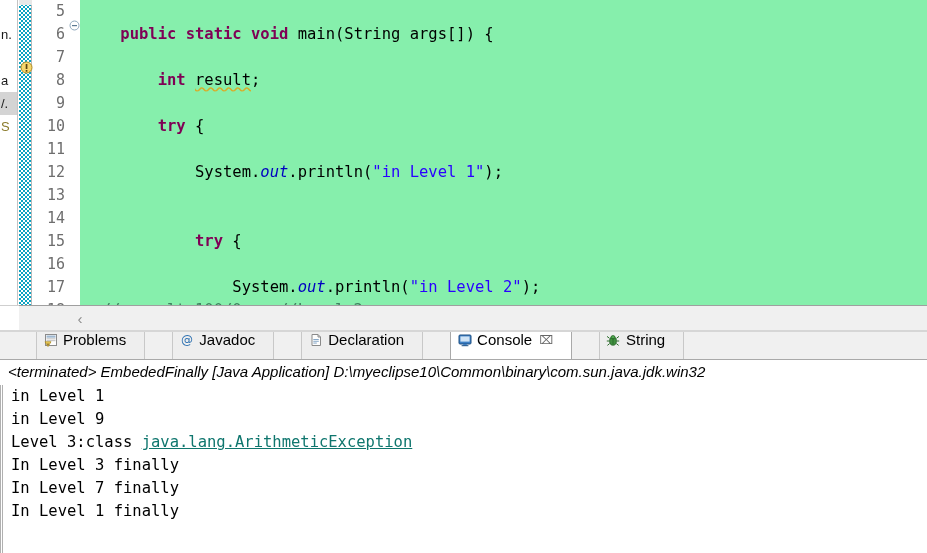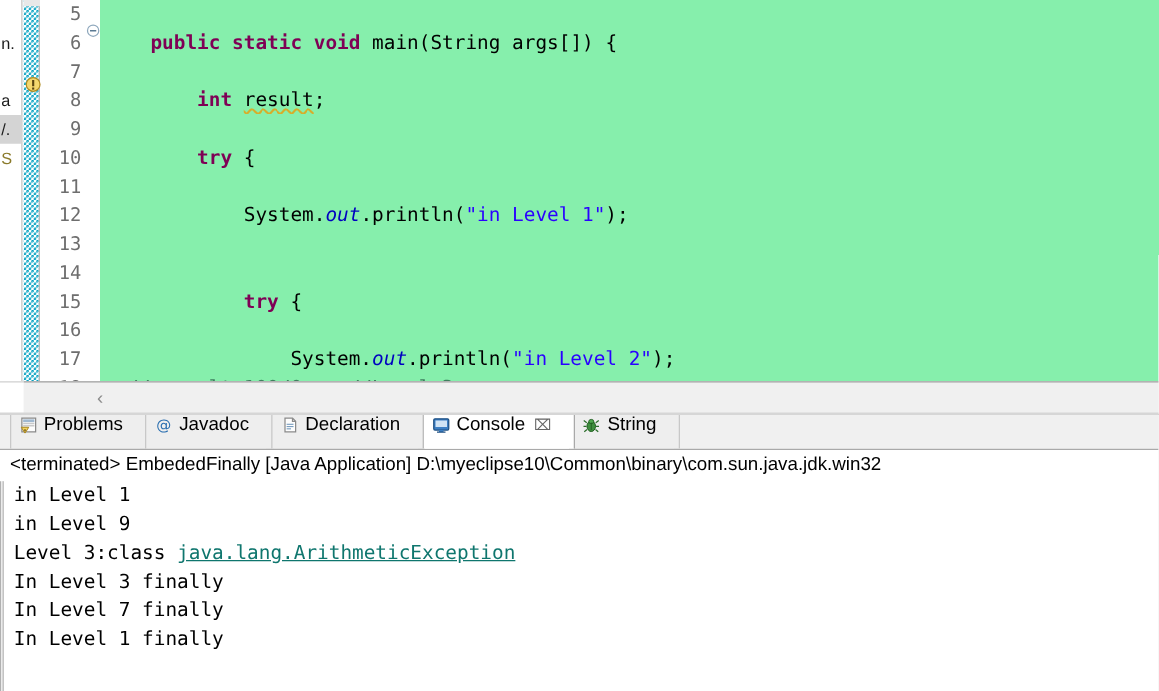--- a/index.html
+++ b/index.html
@@ -182,20 +182,21 @@
     gap: 5px;
     font-family: "Liberation Sans", sans-serif;
     font-size: 15px;
     color: #000000;
     white-space: nowrap;
     background: #eeeeee;
     border: 1px solid #c8c8c8;
     border-bottom: none;
     border-radius: 3px 9px 0 0;
     margin-right: -1px;
+    margin-left: 28px;
   }
   .tab.active {
     background: #ffffff;
     border-color: #a9a9a9;
     z-index: 3;
   }
   .tab .tab-icon {
     display: inline-flex;
     align-items: center;
     justify-content: center;
@@ -220,20 +221,21 @@
   #terminated-line {
     height: 24px;
     line-height: 24px;
     padding-left: 8px;
     font-family: "Liberation Sans", sans-serif;
     font-size: 15px;
     color: #000000;
     white-space: nowrap;
     overflow: hidden;
     background: #ffffff;
+    font-style: italic;
   }
   #console-output {
     position: absolute;
     left: 0; top: 25px;
     width: 842px; height: 169px;
     background: #ffffff;
     overflow: hidden;
     border-left: 3px double #b0b0b0;
   }
   .out-line {

